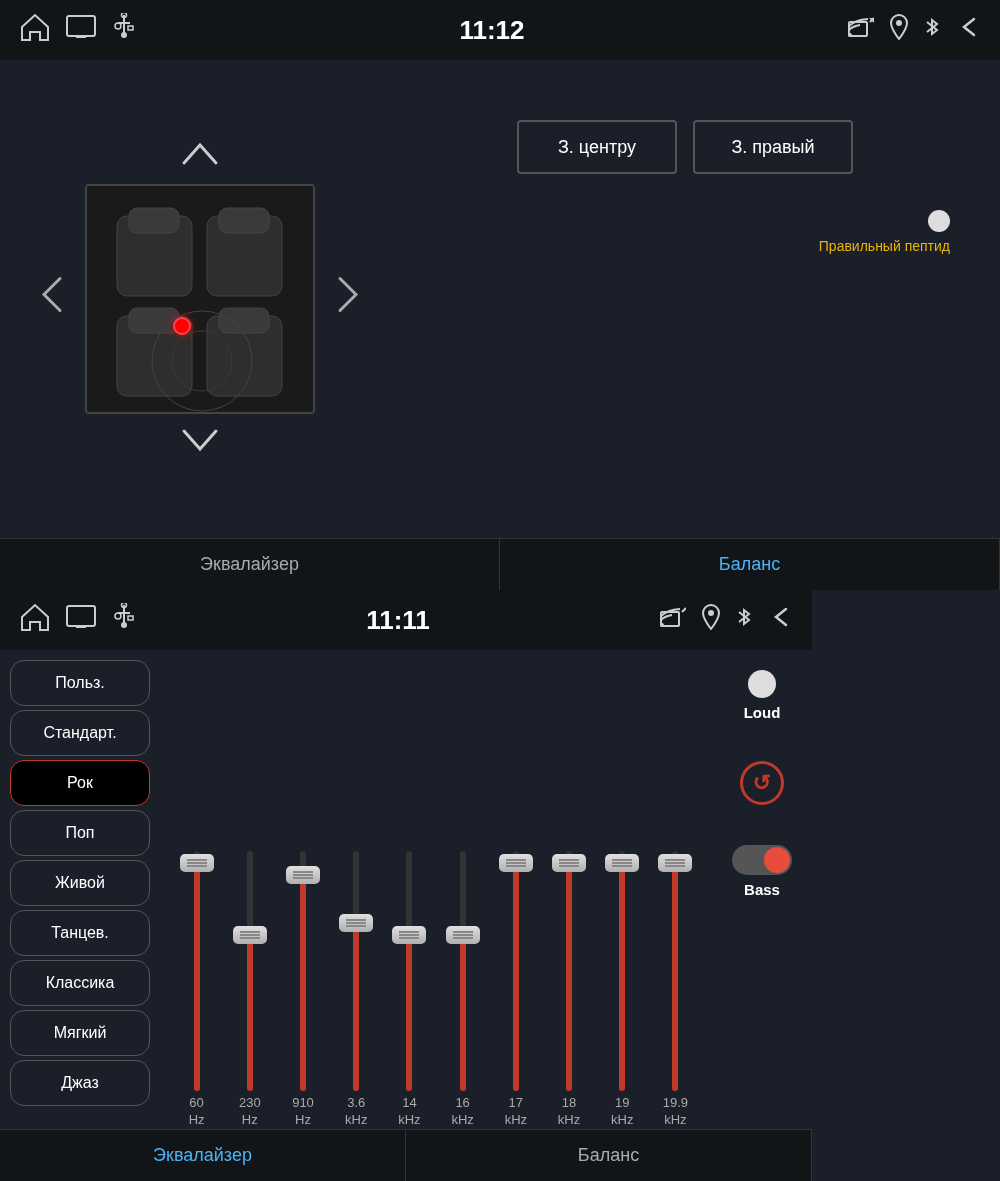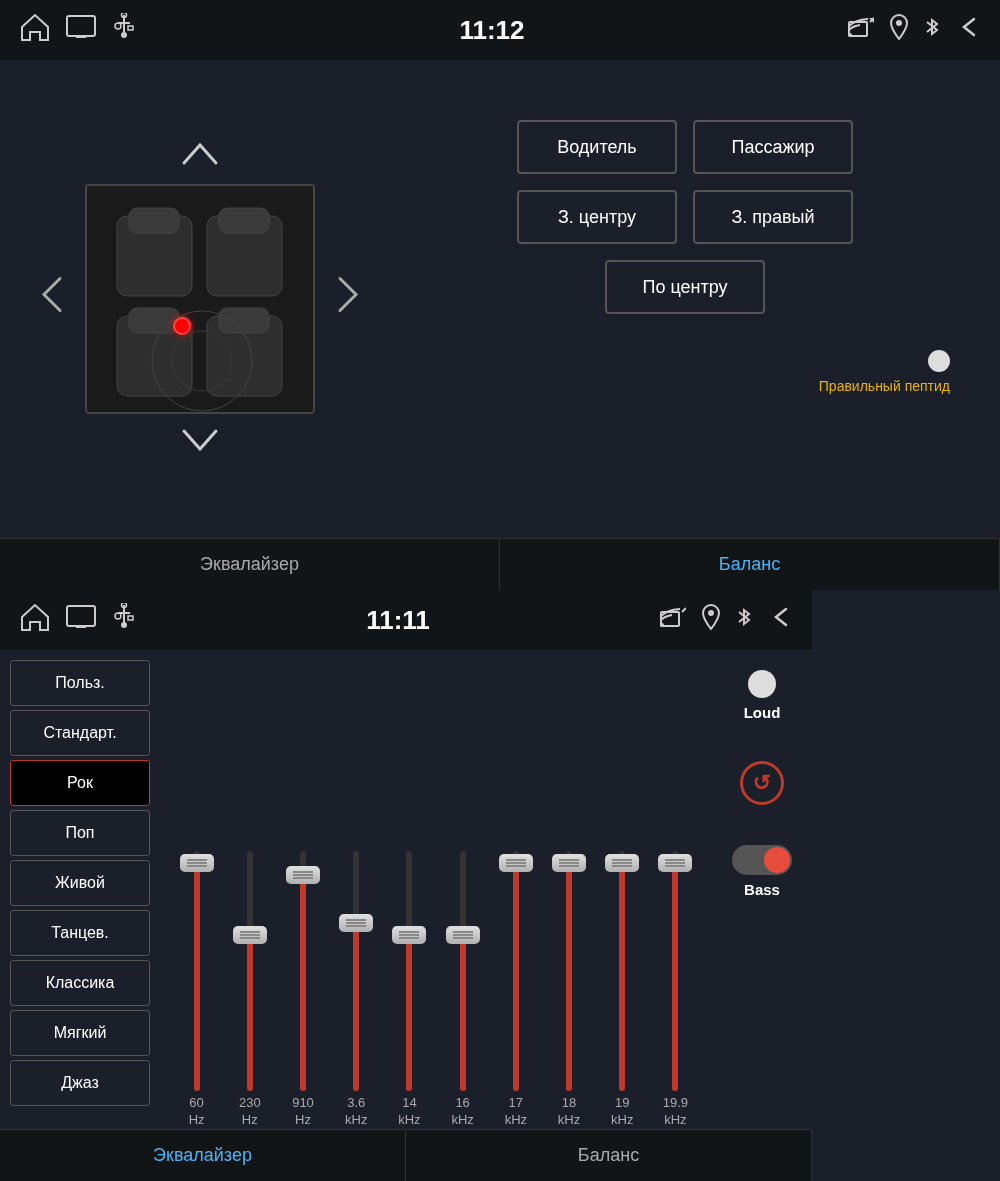--- a/index.html
+++ b/index.html
@@ -218,21 +218,21 @@
       gap: 4px;
     }
 
     .eq-preset-btn {
       height: 46px;
       background: transparent;
       border: 1px solid #555;
       color: white;
       font-size: 16px;
       cursor: pointer;
-      border-radius: 3px;
+      border-radius: 14px;
       text-align: center;
     }
 
     .eq-preset-btn.active {
       background: #000000;
       border-color: #c0392b;
     }
 
     
     .eq-main {
@@ -534,29 +534,22 @@
 
       <span class="nav-arrow nav-right">
         <svg width="24" height="40" viewBox="0 0 24 40" fill="none">
           <path d="M4 4 L20 20 L4 36" stroke="#aaa" stroke-width="3" stroke-linecap="round" fill="none"></path>
         </svg>
       </span>
     </div>
 
     <div class="buttons-area">
       <div class="btn-row">
-        <button class="zone-btn">Водитель</button>
-        <button class="zone-btn">Пассажир</button>
-      </div>
-      <div class="btn-row">
         <button class="zone-btn">З. центру</button>
         <button class="zone-btn">З. правый</button>
-      </div>
-      <div class="btn-row">
-        <button class="zone-btn-wide">По центру</button>
       </div>
 
       <div class="balance-indicator">
         <div class="balance-dot"></div>
         <span class="balance-label">Правильный пептид</span>
       </div>
     </div>
 
   </div>
 

